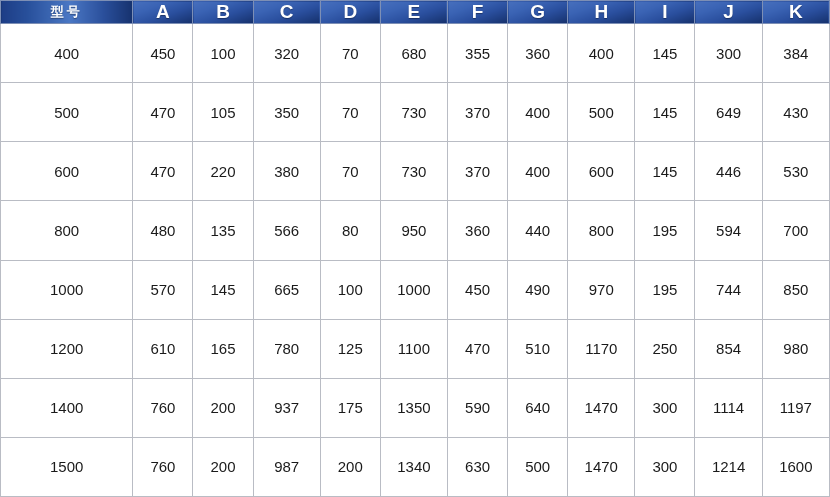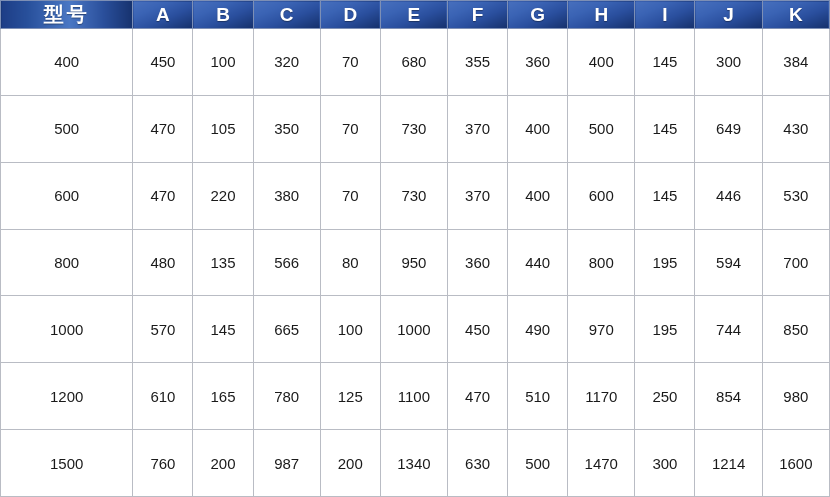--- a/index.html
+++ b/index.html
@@ -32,21 +32,21 @@
   
   #spec-table thead th {
     color: #ffffff;
     font-weight: bold;
     font-size: 19px;
     border: 1px solid #7d8fb5;
     background: linear-gradient(to bottom, #3a5fa8 0%, #4d79c6 18%, #2f59a8 55%, #16326e 100%);
     text-shadow: 0 1px 1px rgba(0,0,0,0.35);
   }
   #spec-table thead th.model-head {
-    font-size: 20px;
+    font-size: 13px;
     letter-spacing: 3px;
     background: linear-gradient(to right, #1d3d86 0%, #28509b 20%, #4a77c4 52%, #2a4f9b 78%, #16326e 100%);
   }
   #spec-table thead th.head-a,
   #spec-table thead th.head-b,
   #spec-table thead th.head-c,
   #spec-table thead th.head-d,
   #spec-table thead th.head-e,
   #spec-table thead th.head-f,
   #spec-table thead th.head-g,
@@ -179,20 +179,34 @@
         <td>125</td>
         <td>1100</td>
         <td>470</td>
         <td>510</td>
         <td>1170</td>
         <td>250</td>
         <td>854</td>
         <td>980</td>
       </tr>
       <tr>
+        <td class="model-col">1400</td>
+        <td>760</td>
+        <td>200</td>
+        <td>937</td>
+        <td>175</td>
+        <td>1350</td>
+        <td>590</td>
+        <td>640</td>
+        <td>1470</td>
+        <td>300</td>
+        <td>1114</td>
+        <td>1197</td>
+      </tr>
+      <tr>
         <td class="model-col">1500</td>
         <td>760</td>
         <td>200</td>
         <td>987</td>
         <td>200</td>
         <td>1340</td>
         <td>630</td>
         <td>500</td>
         <td>1470</td>
         <td>300</td>

